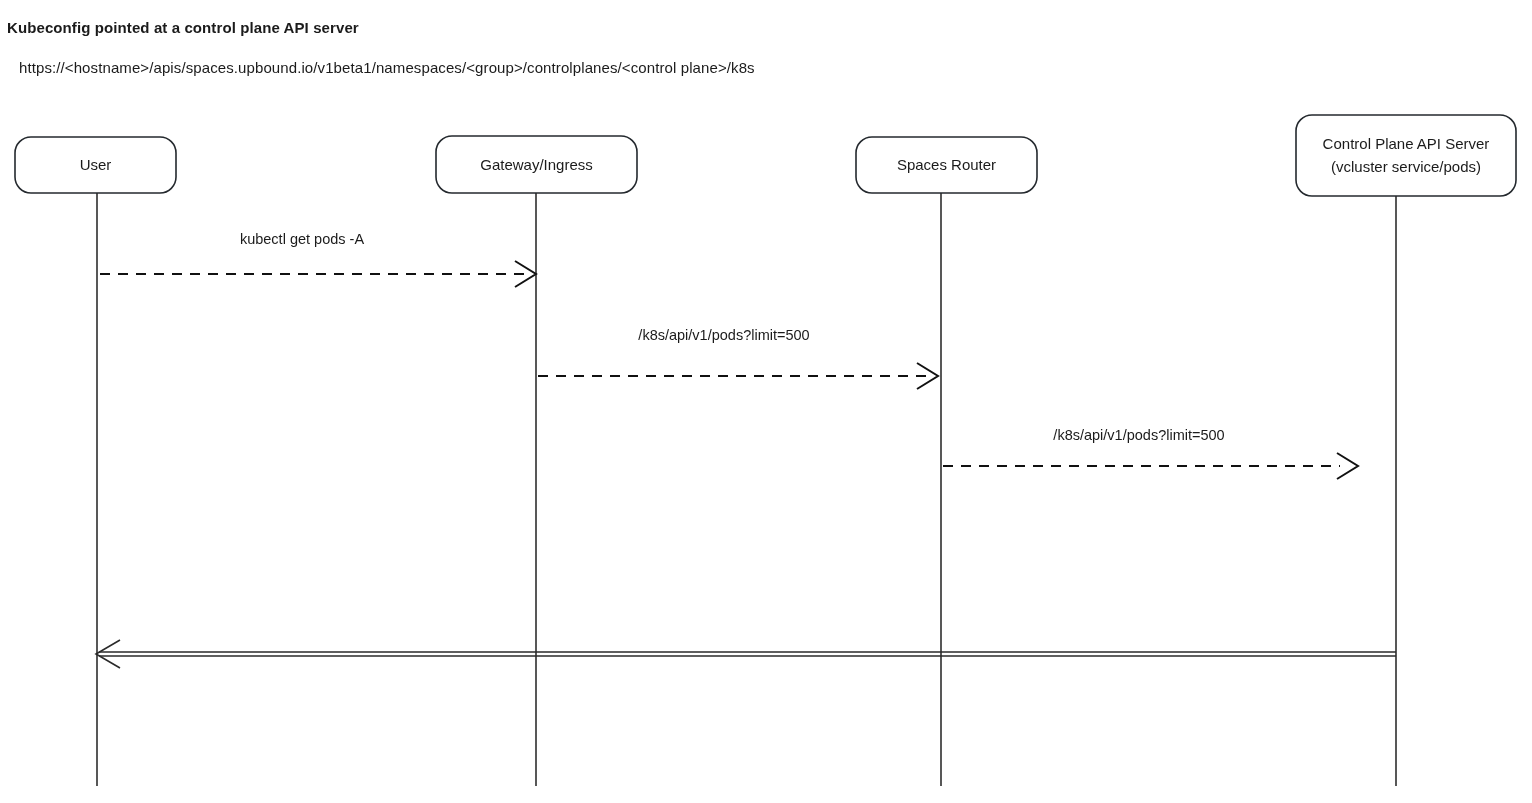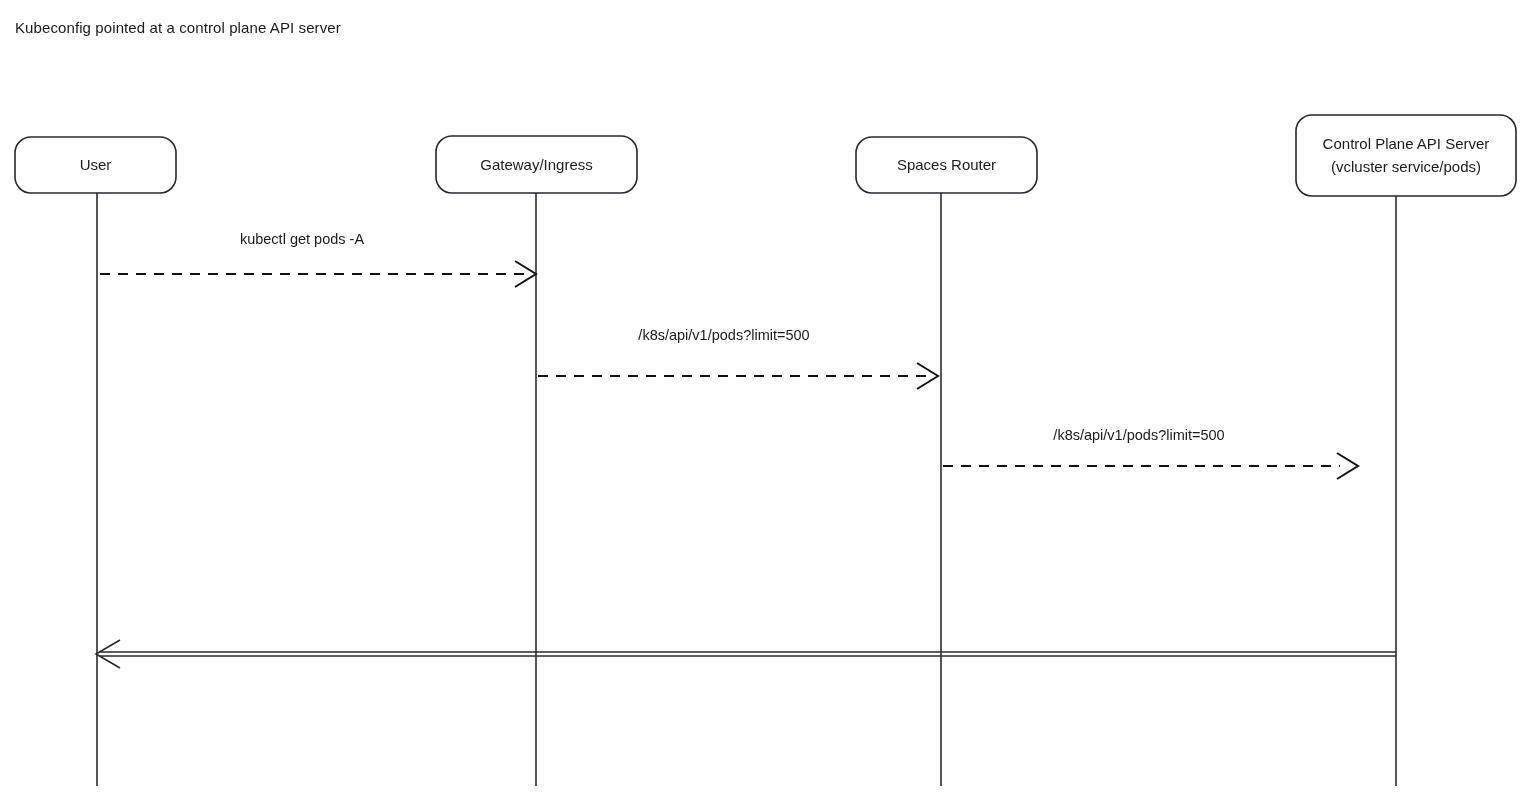--- a/index.html
+++ b/index.html
@@ -21,21 +21,21 @@
     height: 803px;
   }
   .note {
     position: absolute;
     font-size: 15px;
     line-height: 1.3;
     color: #1b1b1b;
     white-space: nowrap;
     letter-spacing: 0.1px;
   }
-  #note-kubeconfig { left: 15px; top: 18px; }
+  #note-kubeconfig { left: 7px; top: 18px; font-weight: bold; }
   #note-url { left: 19px; top: 58px; }
 
   svg#diagram {
     position: absolute;
     left: 0;
     top: 0;
     width: 1532px;
     height: 803px;
   }
   .pbox {
@@ -84,20 +84,21 @@
     text-anchor: middle;
   }
 </style>
 </head>
 <body>
 
 <div id="canvas">
 
   <div class="note" id="note-kubeconfig">Kubeconfig pointed at a control plane API server</div>
 
+  <div class="note" id="note-url">https://&lt;hostname&gt;/apis/spaces.upbound.io/v1beta1/namespaces/&lt;group&gt;/controlplanes/&lt;control plane&gt;/k8s</div>
 
   <svg id="diagram" viewBox="0 0 1532 803">
 
     <line class="lifeline" x1="97" y1="193" x2="97" y2="786"></line>
     <line class="lifeline" x1="536" y1="193" x2="536" y2="786"></line>
     <line class="lifeline" x1="941" y1="193" x2="941" y2="786"></line>
     <line class="lifeline" x1="1396" y1="196" x2="1396" y2="786"></line>
 
     <g>
       <rect class="pbox" x="15" y="137" width="161" height="56" rx="16" ry="16"></rect>

